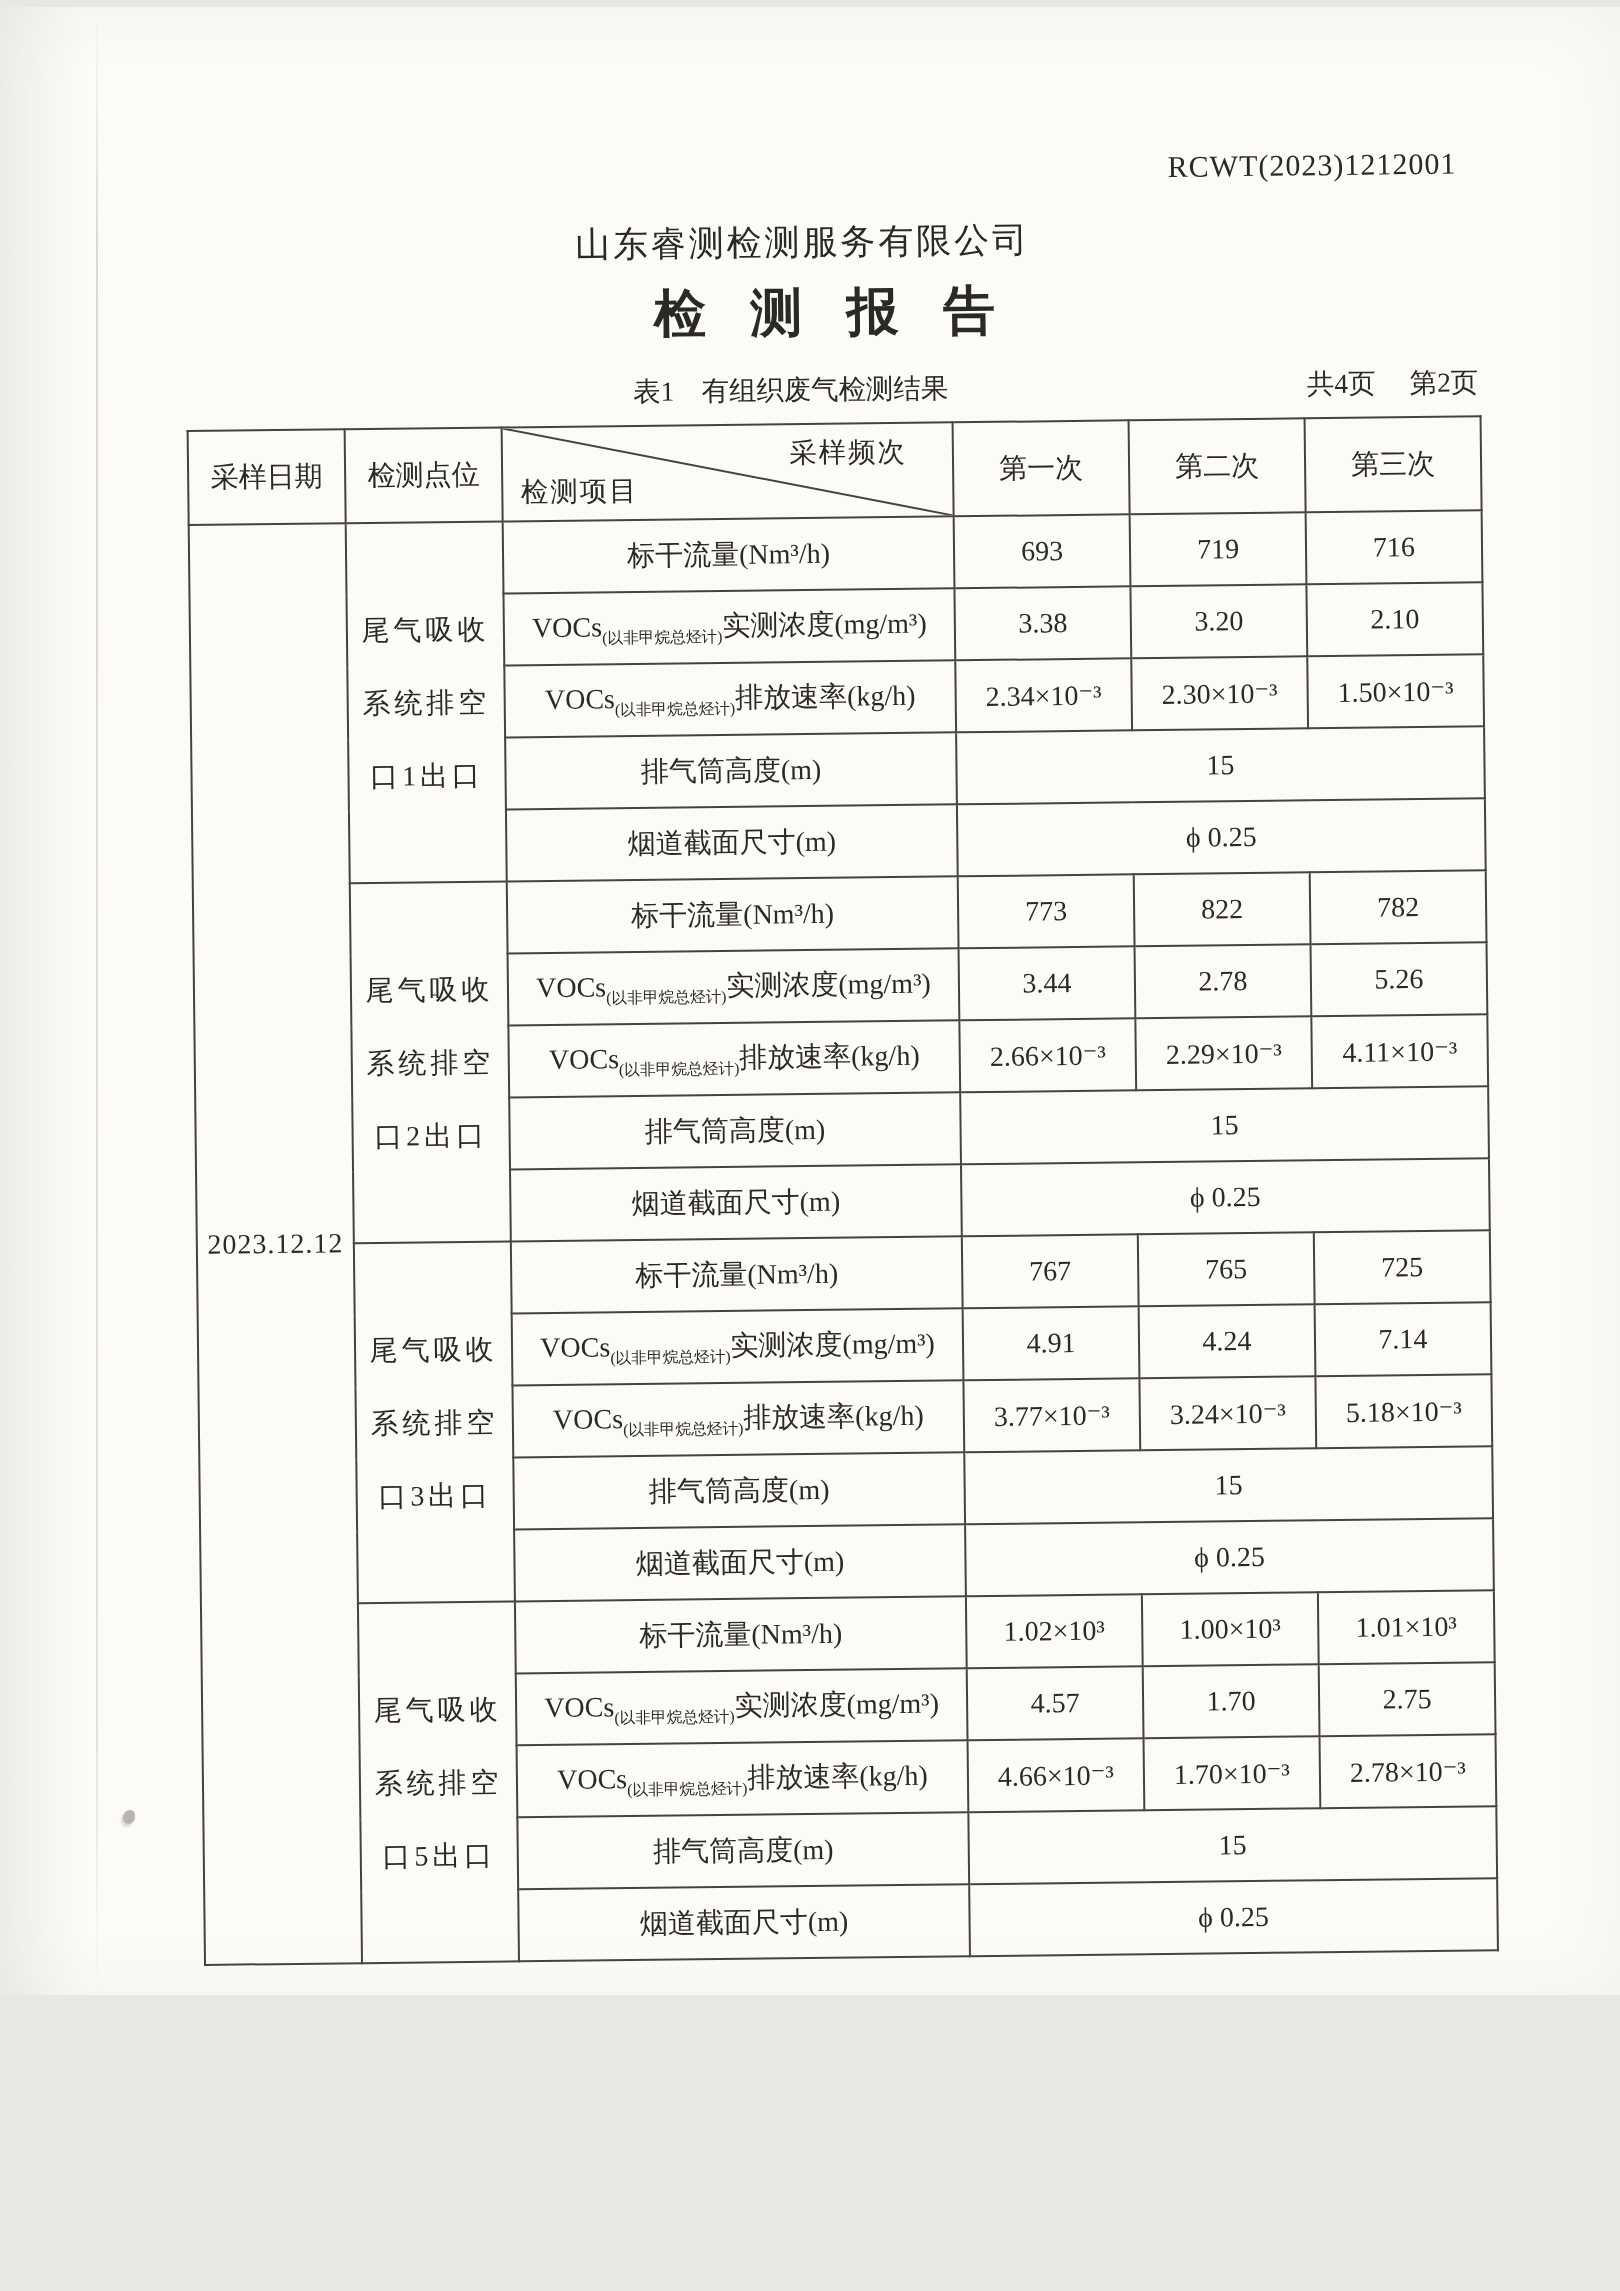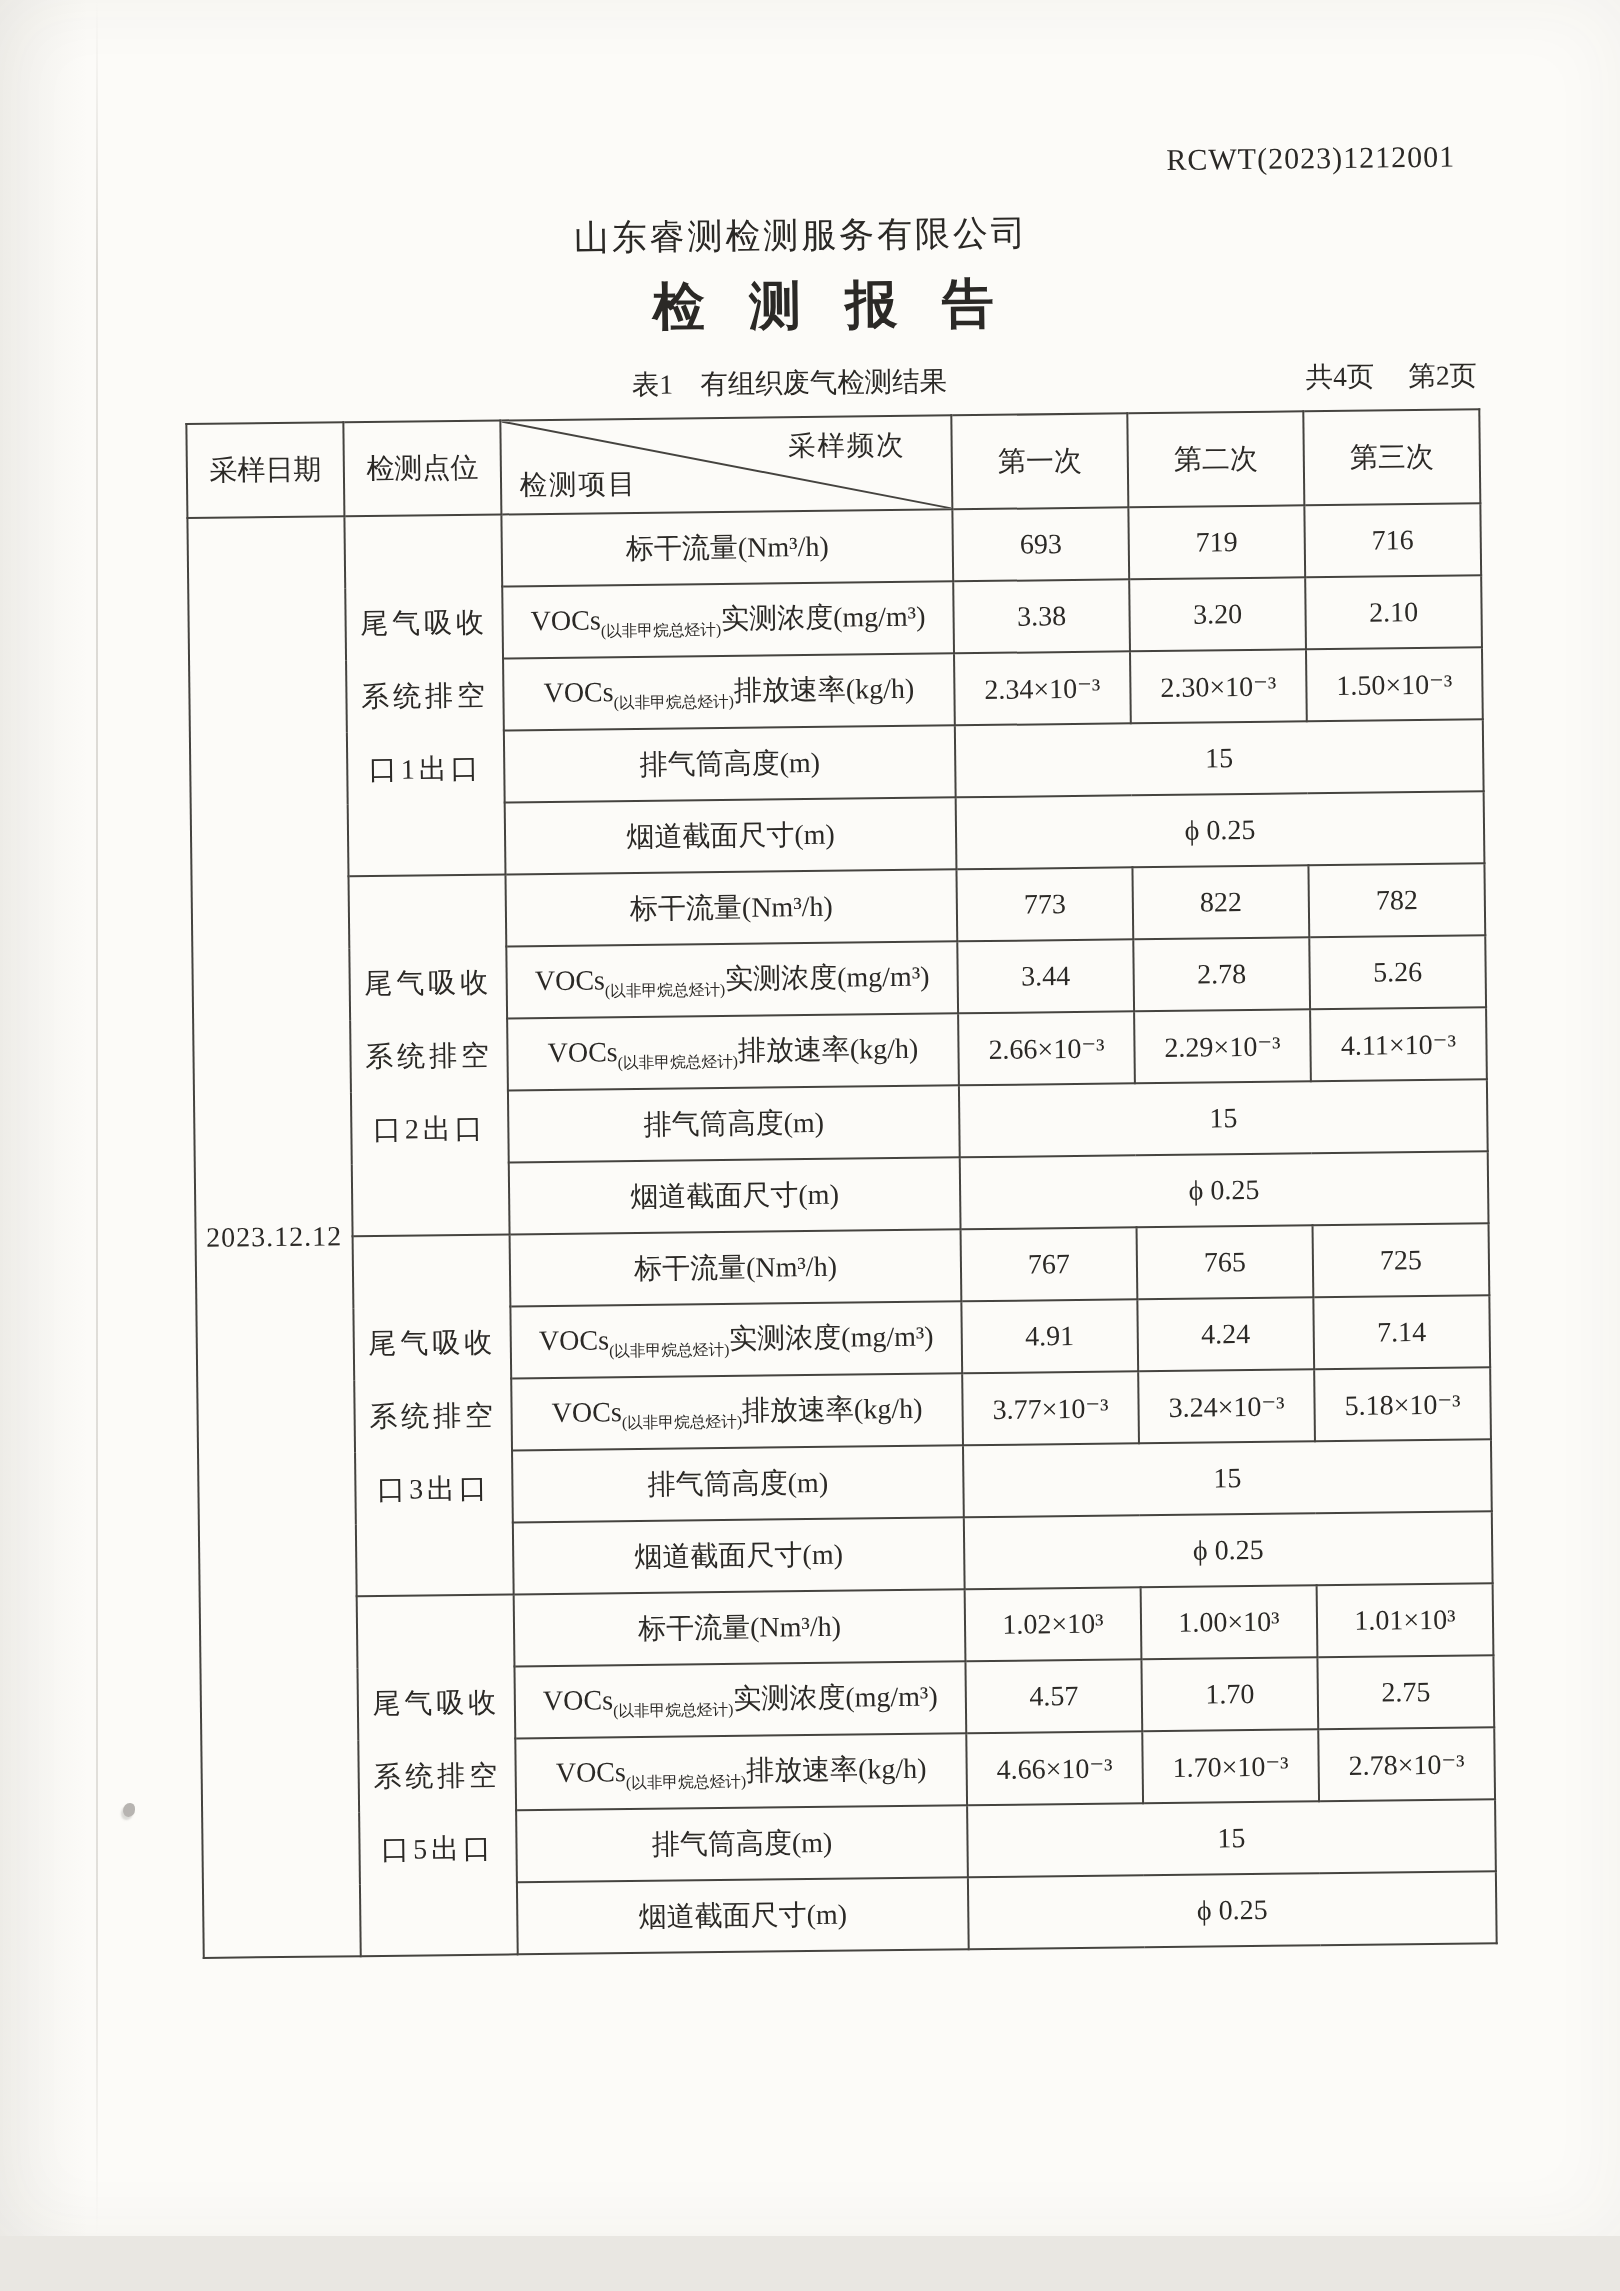--- a/index.html
+++ b/index.html
@@ -1,17 +1,17 @@
 <!DOCTYPE html>
 <html><head>
 <meta charset="utf-8">
 <style>
   html,body { margin:0; padding:0; background:#e9e7e2; }
   .page {
-    position:relative; width:1620px; height:2236px; margin:0 auto;
+    position:relative; width:1620px; height:1988px; margin:7px auto;
     background:#fcfbf8; overflow:hidden;
     font-family:"Liberation Serif","DejaVu Serif",serif;
     color:#2b2926;
     box-shadow: inset 0 0 78px rgba(60,55,45,0.05);
   }
   .edge-shade {
     position:absolute; left:0; top:0; width:88px; height:100%;
     background:linear-gradient(to right, rgba(120,113,100,0.08), rgba(120,113,100,0.0));
   }
   .left-fold {

